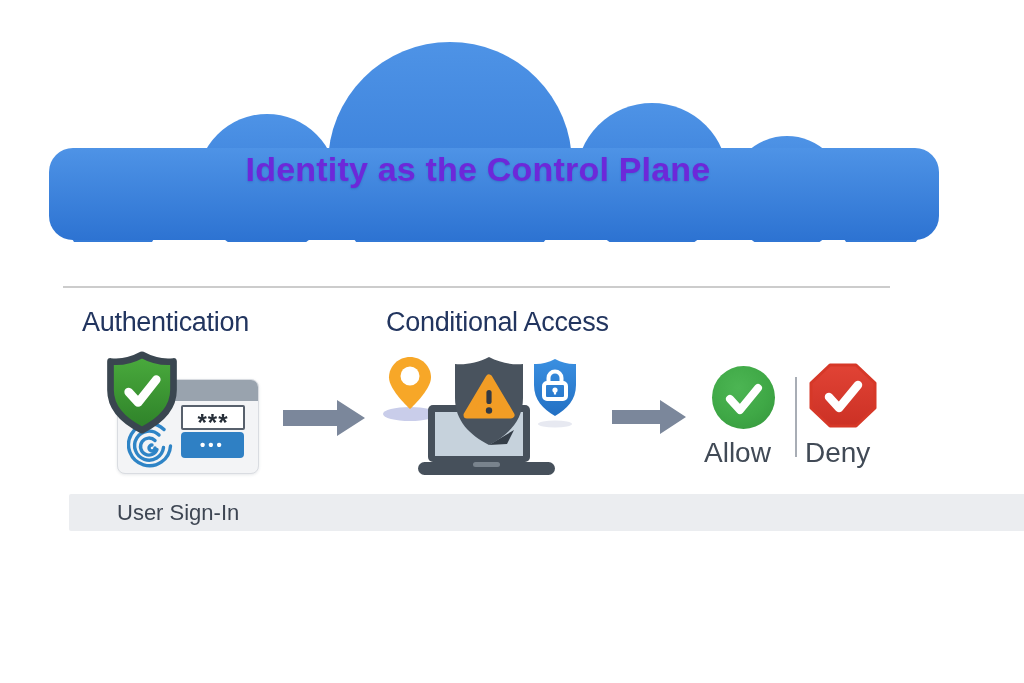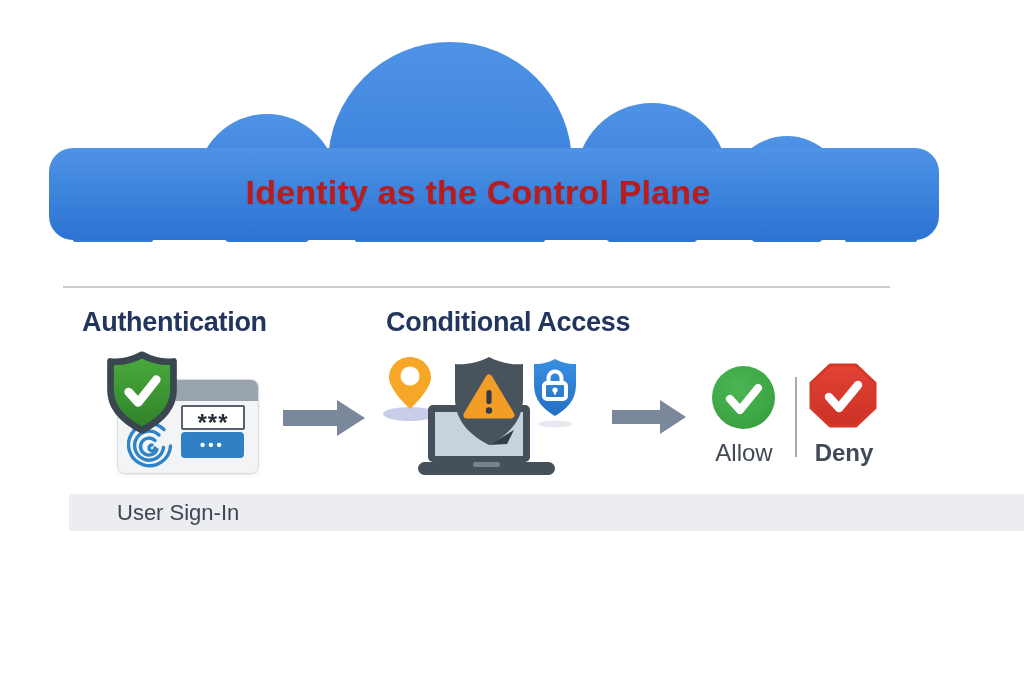--- a/index.html
+++ b/index.html
@@ -5,30 +5,30 @@
   html,body{margin:0;padding:0;background:#ffffff;}
   .canvas{
     position:relative;width:1024px;height:683px;background:#ffffff;overflow:hidden;
     font-family:"Liberation Sans","DejaVu Sans",sans-serif;
   }
   .abs{position:absolute;}
 
   
   .cloud-svg{left:45px;top:36px;width:898px;height:206px;}
   .cloud-title{
-    left:58px;top:172px;width:840px;height:40px;line-height:40px;
-    text-align:center;color:#b91c1c;font-size:34px;font-weight:bold;letter-spacing:0.2px;
+    left:58px;top:149px;width:840px;height:40px;line-height:40px;
+    text-align:center;color:#6d28d9;font-size:34px;font-weight:bold;letter-spacing:0.2px;
     text-shadow:0 1px 2px rgba(30,80,160,0.35);
   }
 
   .header-divider{left:63px;top:286px;width:827px;height:2px;background:#cccccc;}
 
   .col-heading{
     top:306px;height:32px;line-height:32px;white-space:nowrap;
-    color:#22355f;font-size:27px;font-weight:bold;letter-spacing:-0.3px;
+    color:#22355f;font-size:27px;font-weight:normal;letter-spacing:-0.3px;
   }
   .h-auth{left:82px;}
   .h-ca{left:386px;}
   .h-ad{left:699px;}
 
   
   .browser-window{
     left:117px;top:379px;width:140px;height:93px;background:#f3f4f6;
     border:1px solid #d9dce1;border-radius:8px;box-shadow:0 1px 3px rgba(60,70,90,0.12);
   }
@@ -62,25 +62,25 @@
 
   
   .allow-circle{
     left:712px;top:366px;width:63px;height:63px;border-radius:50%;
     background:radial-gradient(circle at 42% 35%,#4cb553 0%,#3fa846 55%,#34953c 100%);
     display:flex;align-items:center;justify-content:center;
   }
   .ad-divider{left:795px;top:377px;width:2px;height:80px;background:#a8adb5;}
   .deny-octagon-svg{left:809px;top:363px;width:68px;height:65px;}
   .outcome-label{
-    top:438px;height:30px;line-height:30px;text-align:center;
-    color:#414a56;font-size:24px;font-weight:normal;white-space:nowrap;
+    top:438px;height:30px;line-height:30px;
+    color:#414a56;font-size:28px;font-weight:normal;white-space:nowrap;
   }
   .l-allow{left:704px;width:80px;}
-  .l-deny{left:805px;width:78px;font-weight:bold;}
+  .l-deny{left:805px;width:78px;}
 
   
   .footer-bar{
     left:69px;top:494px;width:964px;height:37px;background:#ebedf0;border-radius:2px;
   }
   .footer-label{
     position:absolute;top:0;height:37px;line-height:37px;white-space:nowrap;
     color:#3e4653;font-size:22px;
   }
   .f-signin{left:48px;}

